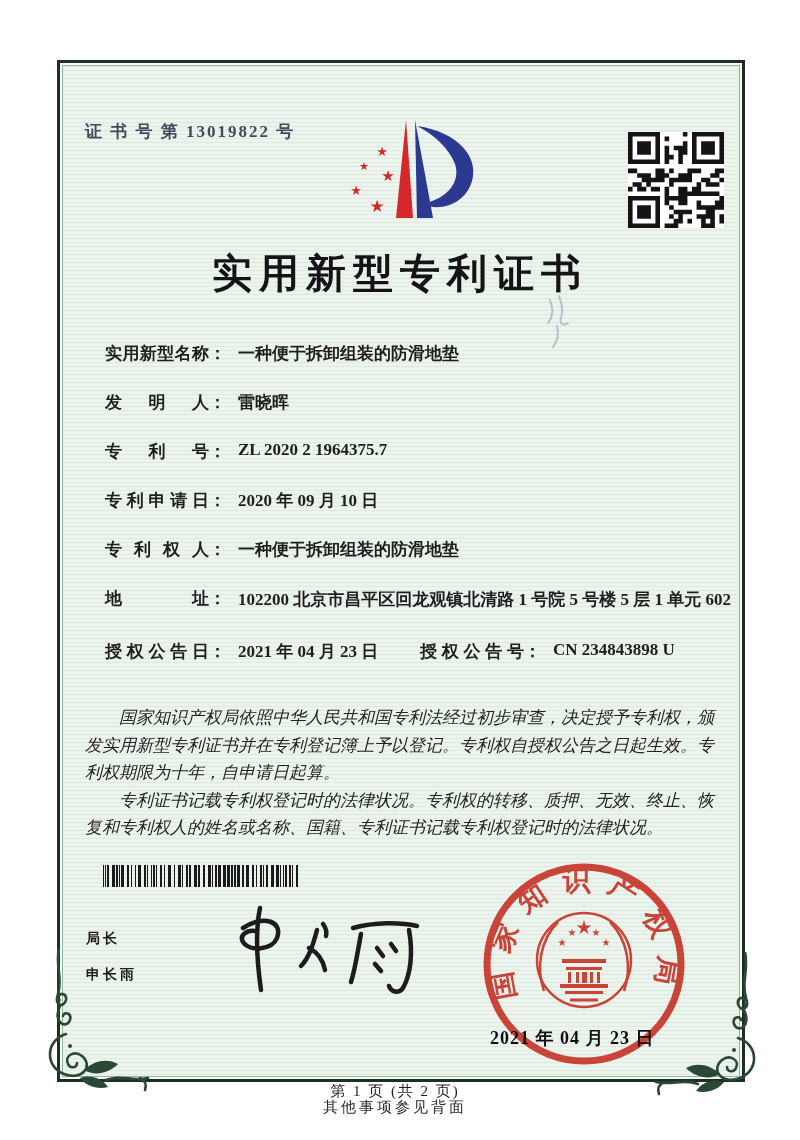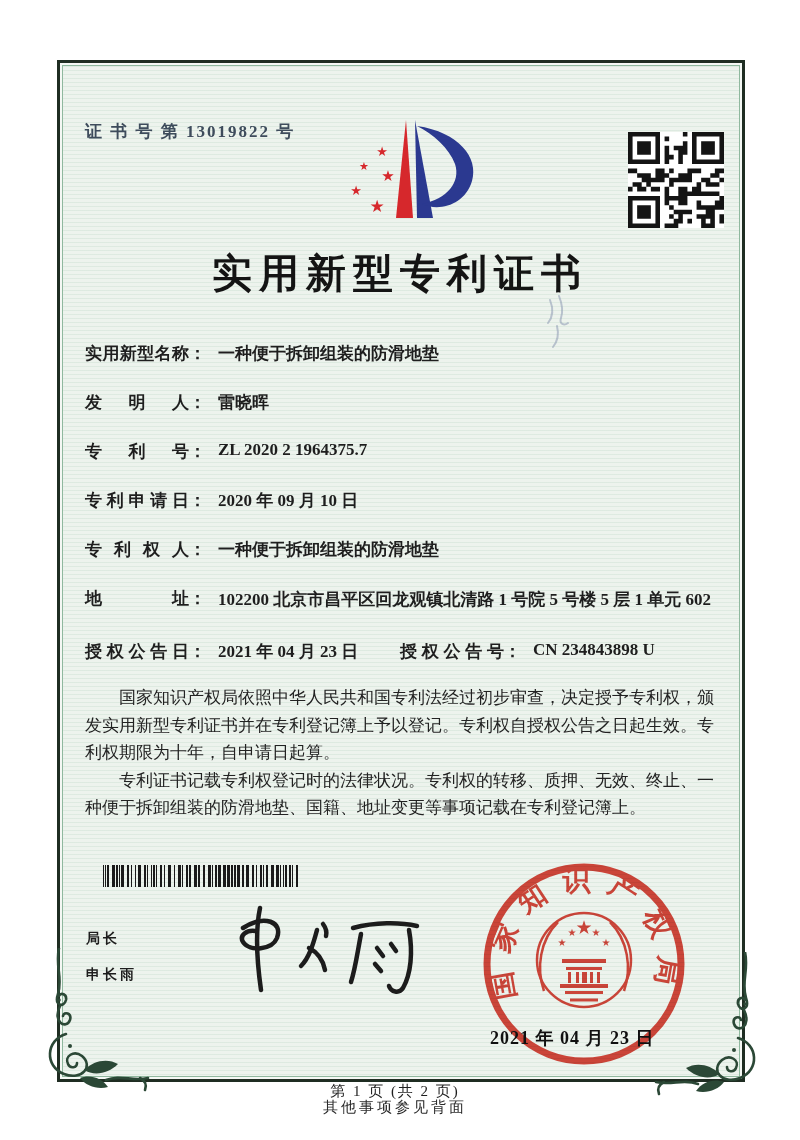--- a/index.html
+++ b/index.html
@@ -16,26 +16,26 @@
       repeating-linear-gradient(0deg, rgba(160,198,174,.20) 0 1px, rgba(255,255,255,0) 1px 4px),
       #edf3ed;
   }
   .abs{position:absolute;}
   .cert-no{left:85px;top:120px;font-size:17px;letter-spacing:2px;color:#3e4c5c;font-weight:600;}
   .title{left:0;top:246px;width:800px;text-align:center;font-size:40px;font-weight:700;
          letter-spacing:7px;color:#141414;}
   .fields{left:85px;top:342px;width:650px;font-size:17px;}
   .frow{position:absolute;left:0;white-space:nowrap;}
   .f-label{display:inline-block;width:104px;text-align:justify;text-align-last:justify;
-           font-weight:600;vertical-align:top;}
+           font-weight:600;vertical-align:top;margin-left:20px;}
   .f-colon{font-weight:600;}
   .f-value{margin-left:12px;font-weight:700;vertical-align:top;}
   .f-value.wrap{display:inline-block;width:500px;white-space:normal;line-height:26px;}
   .grant-right{position:absolute;left:315px;top:0;white-space:nowrap;}
-  .paras{left:85px;top:684px;width:642px;font-size:17px;line-height:27.5px;color:#222;}
+  .paras{left:85px;top:704px;width:642px;font-size:17px;line-height:27.5px;color:#222;font-style:italic;}
   .paras p{margin:0;text-indent:2em;}
   .director{font-size:14px;font-weight:700;letter-spacing:3px;}
   .seal-date{left:490px;top:1026px;font-size:18px;font-weight:700;letter-spacing:1px;color:#101010;}
   .page-info{left:0;top:1054px;width:790px;text-align:center;font-size:15px;letter-spacing:2px;margin-top:28px;}
   .back-note{left:0;top:1098px;width:790px;text-align:center;font-size:15px;letter-spacing:3px;color:#2a2a2a;}
   svg{display:block;}
   .seal-svg{mix-blend-mode:multiply;opacity:.93;}
 </style>
 </head>
 <body>
@@ -100,21 +100,21 @@
         <span class="f-label">授权公告日</span><span class="f-colon">：</span><span class="f-value">2021 年 04 月 23 日</span>
       </span>
       <span class="grant-right">
         <span class="f-label">授权公告号</span><span class="f-colon">：</span><span class="f-value">CN 234843898 U</span>
       </span>
     </div>
   </div>
 
   <div class="abs paras">
     <p>国家知识产权局依照中华人民共和国专利法经过初步审查，决定授予专利权，颁发实用新型专利证书并在专利登记簿上予以登记。专利权自授权公告之日起生效。专利权期限为十年，自申请日起算。</p>
-    <p>专利证书记载专利权登记时的法律状况。专利权的转移、质押、无效、终止、一种便于拆卸组装的防滑地垫、国籍、地址变更等事项记载在专利登记簿上。</p>
+    <p>专利证书记载专利权登记时的法律状况。专利权的转移、质押、无效、终止、恢复和专利权人的姓名或名称、国籍、专利证书记载专利权登记时的法律状况。</p>
   </div>
 
   <svg class="abs" style="left:103px;top:864px;" width="200" height="24" viewBox="0 0 200 24">
     <path id="barcode-bars" d="M0,1h1v22h-1zM2,1h1v22h-1zM4,1h2v22h-2zM9,1h3v22h-3zM13,1h2v22h-2zM16,1h1v22h-1zM18,1h3v22h-3zM24,1h2v22h-2zM28,1h1v22h-1zM32,1h1v22h-1zM35,1h3v22h-3zM41,1h2v22h-2zM44,1h1v22h-1zM48,1h1v22h-1zM50,1h2v22h-2zM53,1h1v22h-1zM57,1h2v22h-2zM61,1h1v22h-1zM65,1h3v22h-3zM71,1h1v22h-1zM75,1h3v22h-3zM79,1h1v22h-1zM83,1h2v22h-2zM86,1h2v22h-2zM91,1h3v22h-3zM95,1h2v22h-2zM100,1h2v22h-2zM105,1h3v22h-3zM109,1h1v22h-1zM112,1h2v22h-2zM115,1h3v22h-3zM120,1h3v22h-3zM124,1h3v22h-3zM128,1h2v22h-2zM131,1h2v22h-2zM134,1h3v22h-3zM139,1h2v22h-2zM143,1h3v22h-3zM149,1h2v22h-2zM153,1h1v22h-1zM157,1h2v22h-2zM160,1h1v22h-1zM163,1h2v22h-2zM168,1h3v22h-3zM173,1h3v22h-3zM177,1h1v22h-1zM180,1h1v22h-1zM182,1h2v22h-2zM186,1h2v22h-2zM189,1h1v22h-1zM193,1h2v22h-2z" fill="#1a1a1a"></path>
   </svg>
 
   <div class="abs director" style="left:86px;top:930px;">局长</div>
   <div class="abs director" style="left:86px;top:966px;">申长雨</div>
 
   <svg class="abs" style="left:205px;top:900px;" width="230" height="100" viewBox="0 0 230 100">

